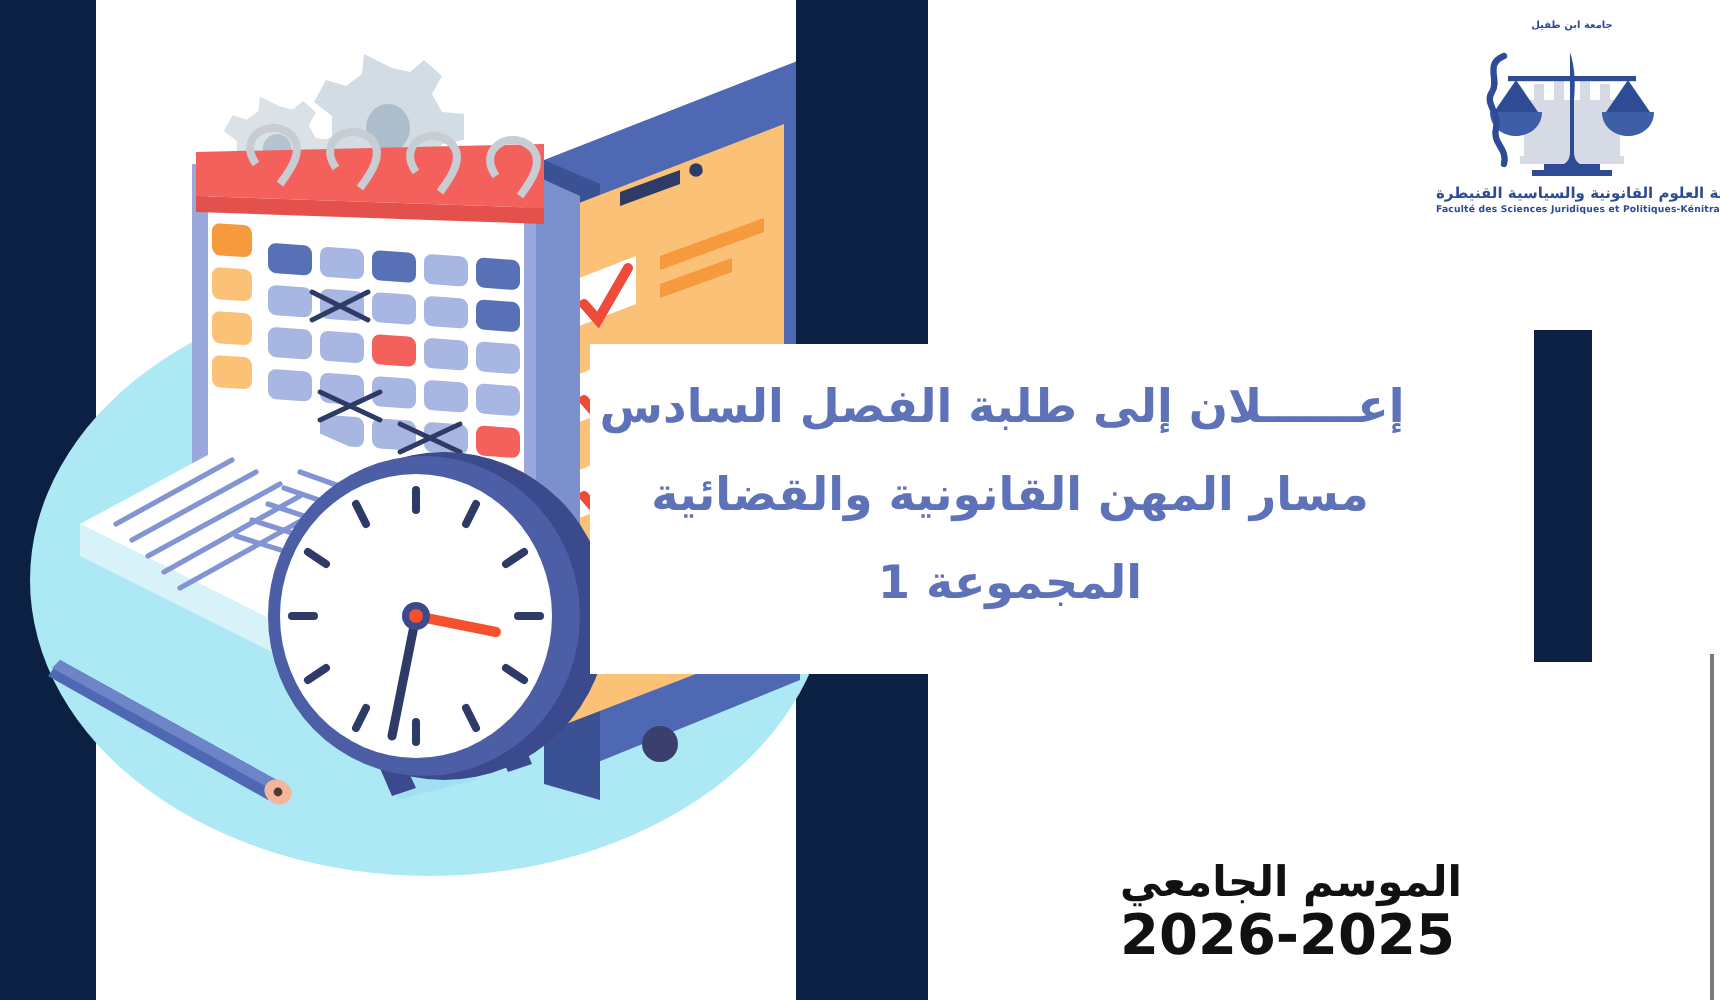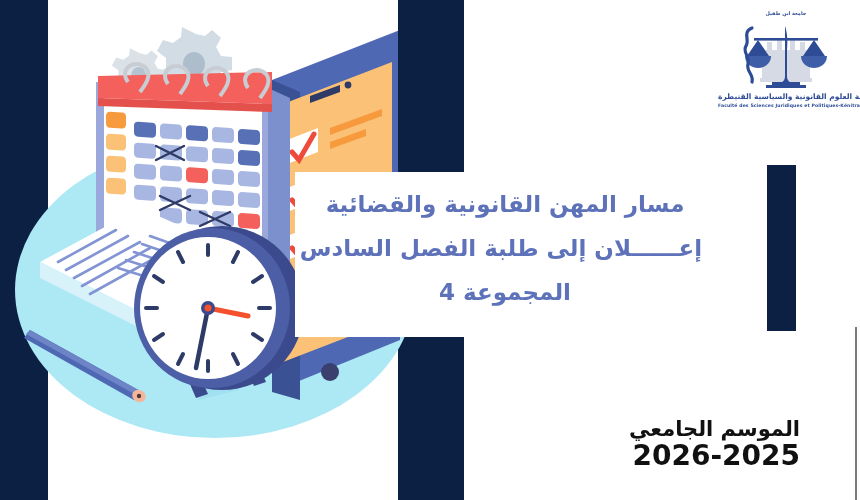--- a/index.html
+++ b/index.html
@@ -69,23 +69,23 @@
     line-height:44px;
     letter-spacing:0px;
     white-space:nowrap;
   }
   .headline .ln.l1 { padding-right:8px; }
   .headline .ln.l3 { font-size:23px; }
 
   
   .season {
     position:absolute;
-    left:560px; top:416px;
+    left:560px; top:428px;
     width:240px;
-    text-align:right;
+    text-align:left;
     direction:rtl;
   }
   .season .s-ar {
     display:block;
     color:#111111;
     font-weight:bold;
     font-size:21px;
     line-height:26px;
   }
   .season .s-yr {
@@ -301,23 +301,23 @@
         <circle cx="208" cy="308" r="3.5" fill="#F4512C"></circle>
       </g>
 
     </g>
   </svg>
 
   <div class="bar-mid-top"></div>
 
   <div class="text-card">
     <div class="headline">
+      <span class="ln l1">إعــــــلان إلى طلبة الفصل السادس</span>
       <span class="ln l2">مسار المهن القانونية والقضائية</span>
-      <span class="ln l1">إعــــــلان إلى طلبة الفصل السادس</span>
-      <span class="ln l3">المجموعة 4</span>
+      <span class="ln l3">المجموعة 1</span>
     </div>
   </div>
 
   <div class="season">
     <span class="s-ar">الموسم الجامعي</span>
     <span class="s-yr">2026-2025</span>
   </div>
 
   <div class="logo">
     <div class="lg-top">جامعة ابن طفيل</div>

